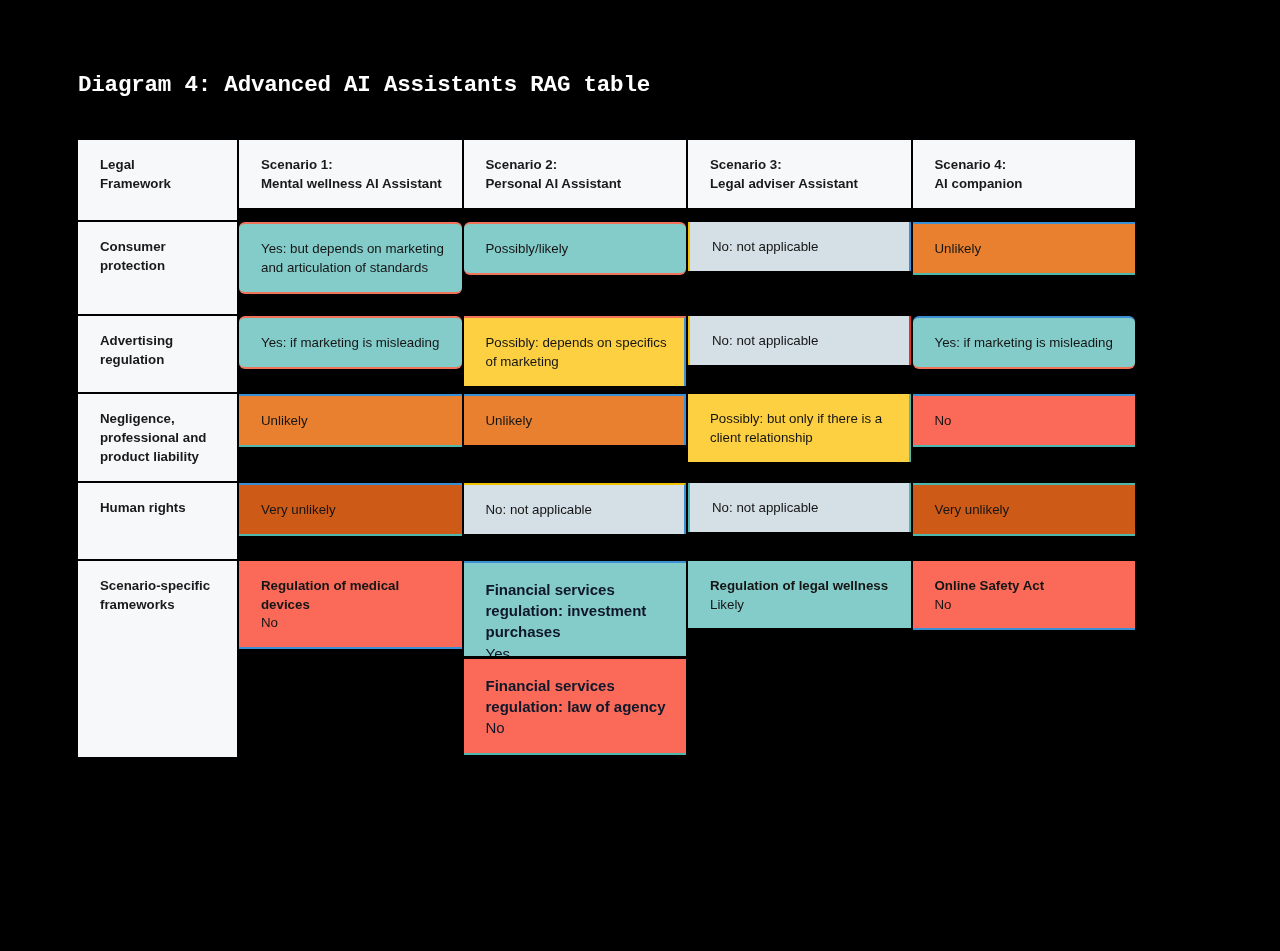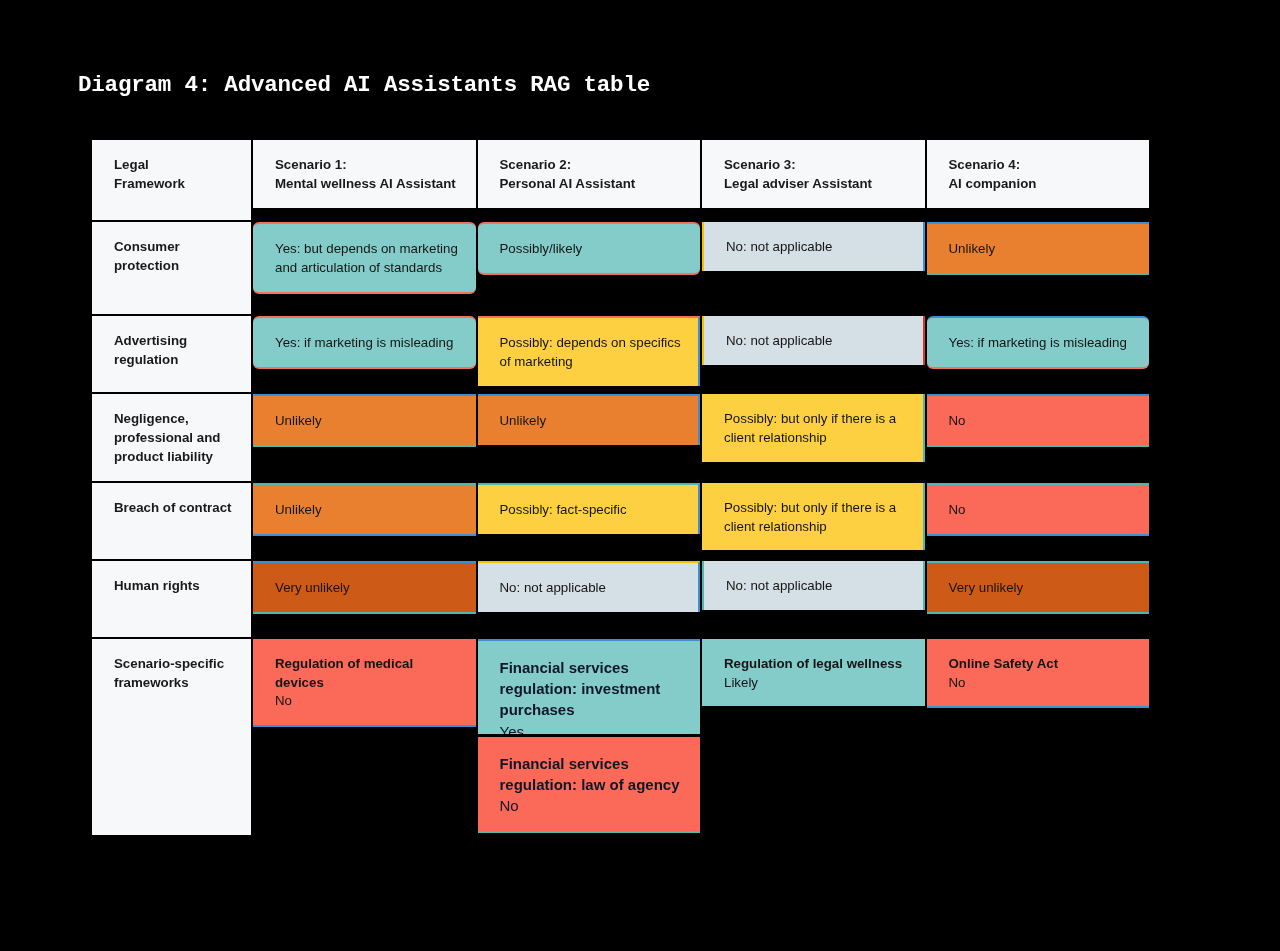--- a/index.html
+++ b/index.html
@@ -22,21 +22,21 @@
     top: 72px;
     font-size: 22.5px;
     font-weight: bold;
     color: #ffffff;
     letter-spacing: -0.2px;
     white-space: nowrap;
     font-family: Liberation Mono, monospace;
   }
   #table-wrap {
     position: absolute;
-    left: 91px;
+    left: 77px;
     top: 139px;
     width: 1059px;
     height: 752px;
   }
   table.rag {
     border-collapse: separate;
     border-spacing: 0;
     width: 1059px;
     table-layout: fixed;
     background: #000000;
@@ -208,37 +208,20 @@
           <div class="inner body-cell fill-orange acc-top-blue acc-r-blue">Unlikely</div>
         </td>
         <td class="cell">
           <div class="inner body-cell fill-yellow acc-l-orange acc-r-teal">Possibly: but only if there is a client relationship</div>
         </td>
         <td class="cell">
           <div class="inner body-cell fill-red acc-top-blue acc-bot-teal">No</div>
         </td>
       </tr>
 
-      <tr>
-        <td class="cell" style="height:78px">
-          <div class="inner labelcell">Breach of contract</div>
-        </td>
-        <td class="cell">
-          <div class="inner body-cell fill-orange acc-top-teal acc-bot-blue">Unlikely</div>
-        </td>
-        <td class="cell">
-          <div class="inner body-cell fill-yellow acc-top-teal acc-r-blue">Possibly: fact-specific</div>
-        </td>
-        <td class="cell">
-          <div class="inner body-cell fill-yellow acc-r-teal">Possibly: but only if there is a client relationship</div>
-        </td>
-        <td class="cell">
-          <div class="inner body-cell fill-red acc-top-teal acc-bot-blue">No</div>
-        </td>
-      </tr>
 
       <tr>
         <td class="cell" style="height:78px">
           <div class="inner labelcell">Human rights</div>
         </td>
         <td class="cell">
           <div class="inner body-cell fill-darkorange acc-top-blue acc-bot-teal">Very unlikely</div>
         </td>
         <td class="cell">
           <div class="inner body-cell fill-bluegrey acc-top-yellow acc-r-blue">No: not applicable</div>

